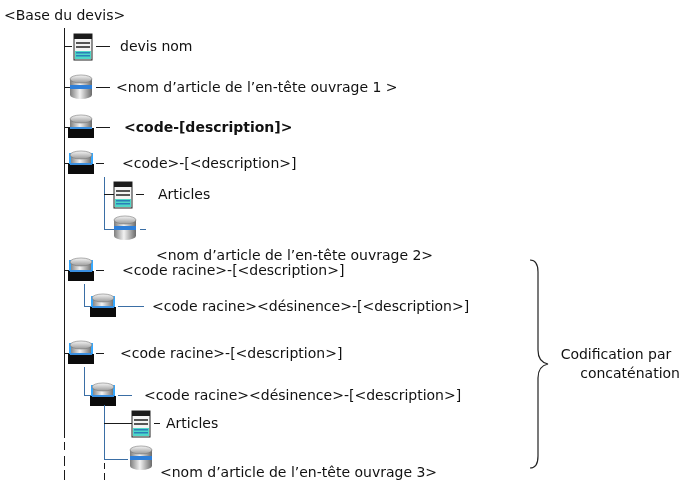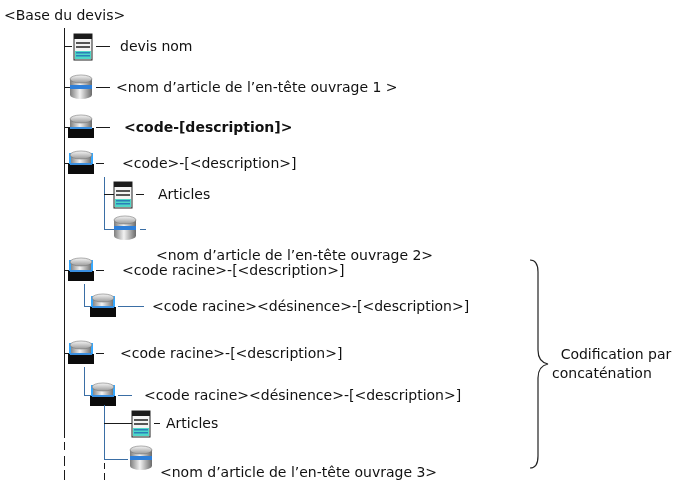--- a/index.html
+++ b/index.html
@@ -177,13 +177,13 @@
   <path d="M2 6 v16 a11 4 0 0 0 22 0 v-16" fill="url(#silver)"></path>
   <rect x="2" y="12" width="22" height="4" fill="#2f7fd8"></rect>
   <ellipse cx="13" cy="6" rx="11" ry="4" fill="url(#topg)" stroke="#777" stroke-width="0.6"></ellipse>
 </svg>
 <div class="txt" style="left:160px;top:463px;">&lt;nom d’article de l’en-tête ouvrage 3&gt;</div>
 
 <svg class="brace" style="left:528px;top:258px;" width="24" height="212" viewBox="0 0 24 212">
   <path d="M2 2 Q10 2 10 14 L10 92 Q10 104 20 106 Q10 108 10 120 L10 198 Q10 210 2 210" fill="none" stroke="#222" stroke-width="1.2"></path>
 </svg>
 <div class="txt" style="left:552px;top:345px;width:128px;text-align:center;">Codification par</div>
-<div class="txt" style="left:552px;top:364px;width:128px;text-align:left;">concaténation</div>
+<div class="txt" style="left:552px;top:364px;width:128px;text-align:right;">concaténation</div>
 
 </body></html>

